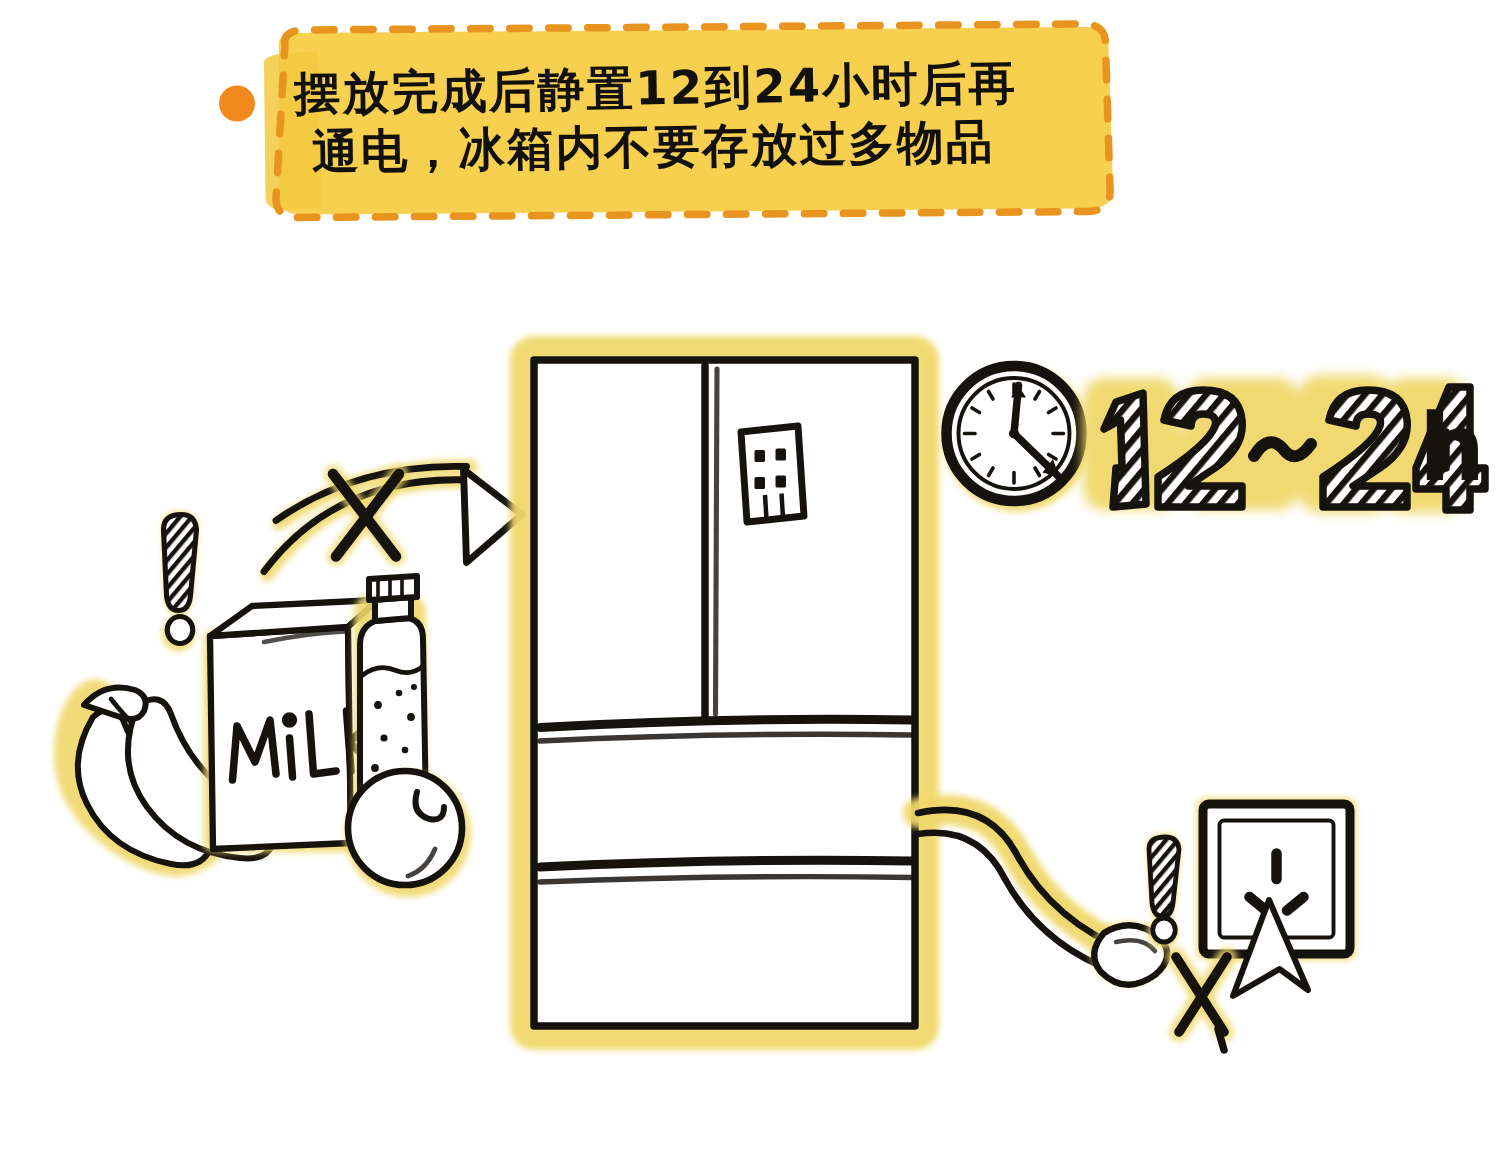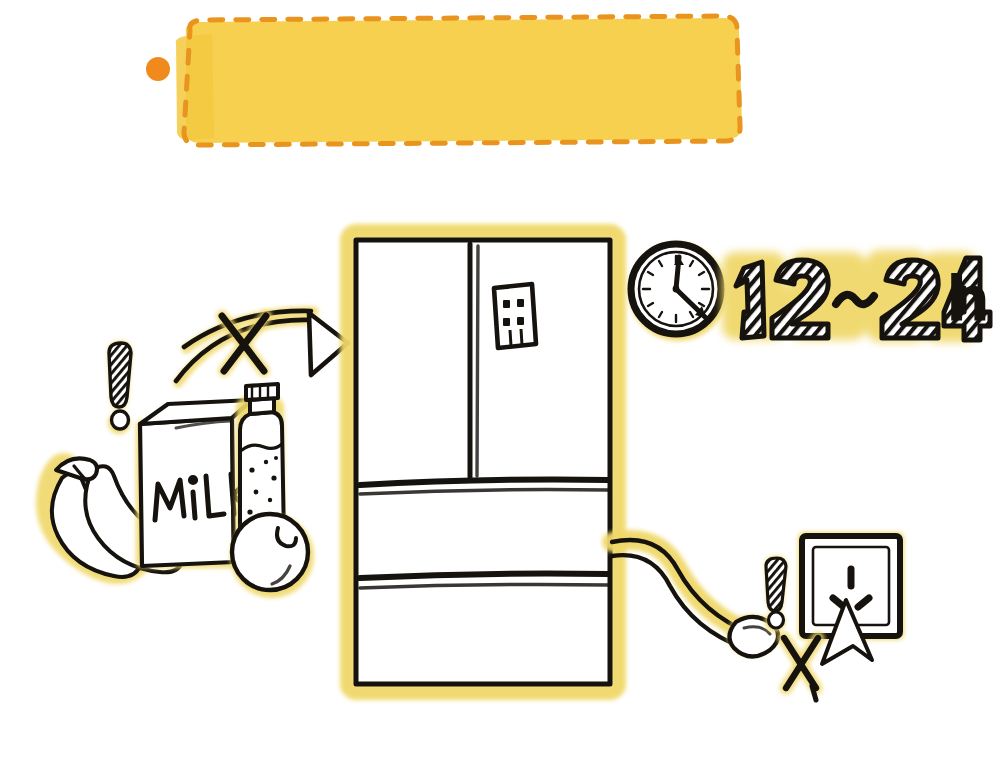--- a/index.html
+++ b/index.html
@@ -328,16 +328,20 @@
 
         <g>
           <path d="M944 312 L966 258 L980 258 L980 312 L990 312 L990 326 L980 326 L980 340 L964 340 L964 326 L944 326 Z M964 312 L964 288 L956 312 Z" fill="url(#hatch)" stroke="#16130f" stroke-width="5" stroke-linejoin="round"></path>
         </g>
       </g>
 
       <path d="M812 686 L816 700" stroke="#16130f" stroke-width="5" stroke-linecap="round"></path>
     </svg>
   </div>
 
+  <div class="banner-text-layer">
+    <div class="banner-line">摆放完成后静置12到24小时后再</div>
+    <div class="banner-line second">通电，冰箱内不要存放过多物品</div>
+  </div>
 
   <div style="position:absolute; left:946px; top:262px; font-family:'DejaVu Sans',sans-serif; font-weight:bold; font-size:62px; color:#16130f; -webkit-text-stroke:0px; pointer-events:none;">h</div>
 
 </div>
 
 </body></html>

